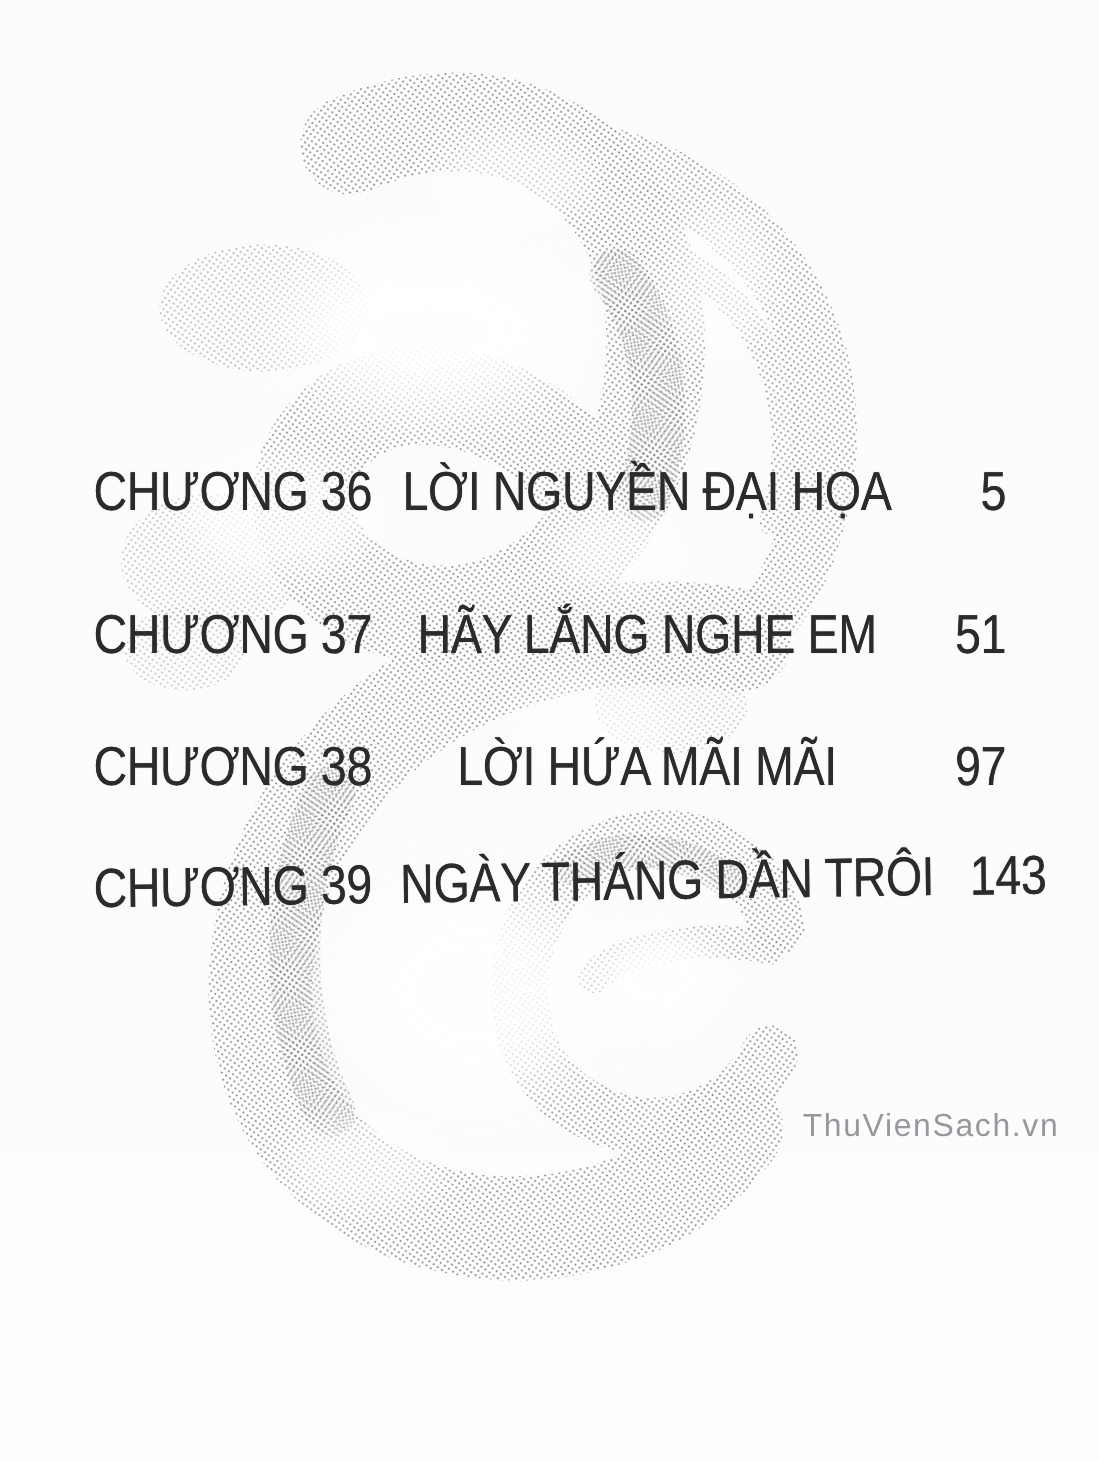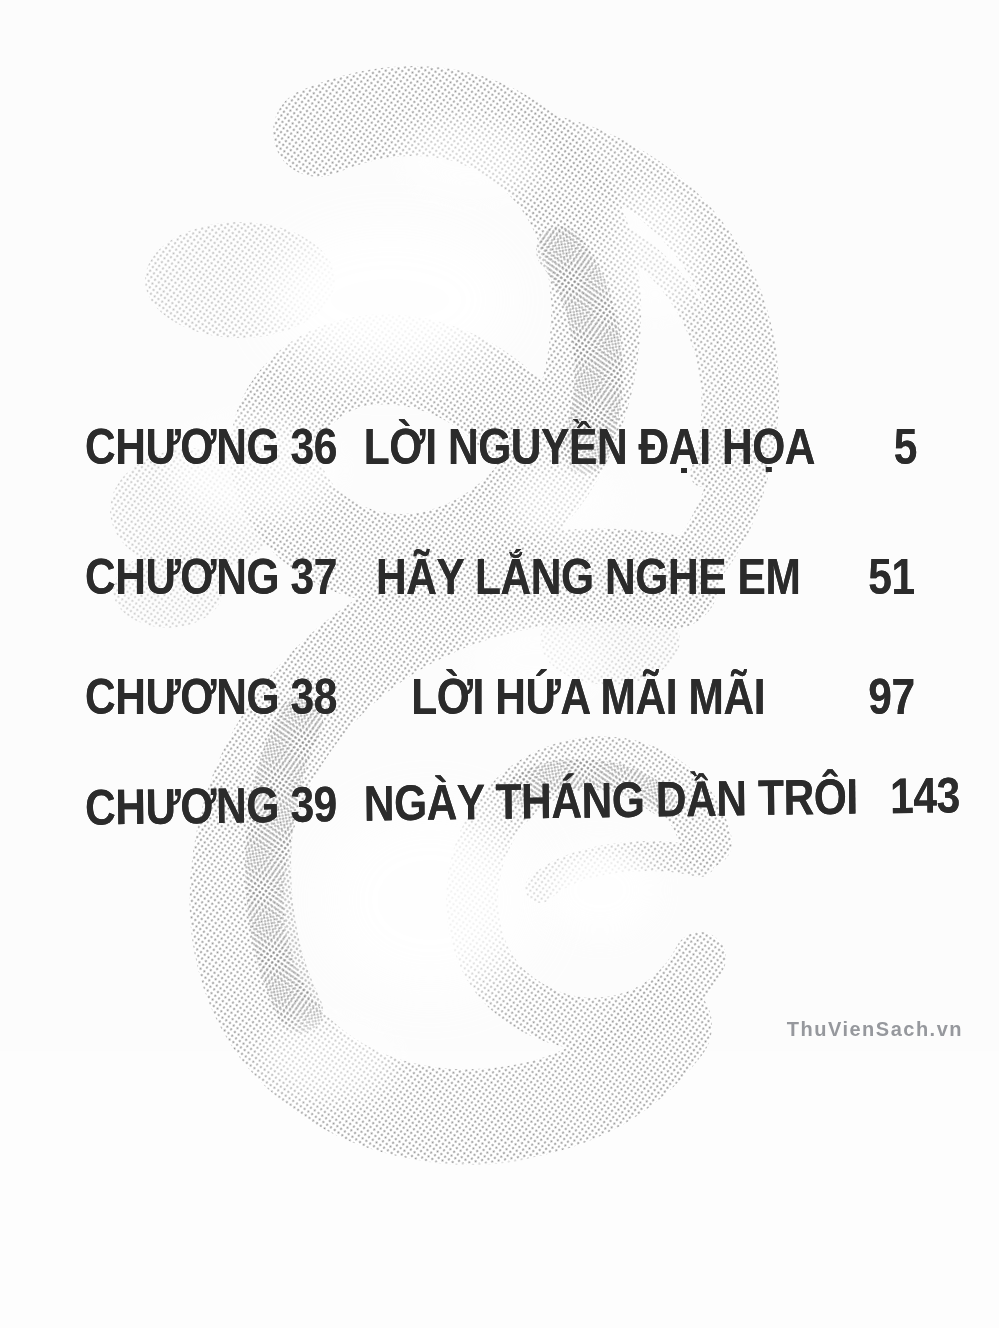--- a/index.html
+++ b/index.html
@@ -6,21 +6,20 @@
   body {
     width: 999px; height: 1328px;
     background: #fdfdfd;
     font-family: "Liberation Sans", sans-serif;
     overflow: hidden;
   }
   .page {
     position: relative;
     width: 999px; height: 1051px;
     background: #fcfcfc;
-    font-weight: bold;
   }
   .artwork {
     position: absolute;
     left: 0; top: 0;
     width: 999px; height: 1328px;
     pointer-events: none;
   }
   .toc {
     position: absolute;
     left: 0; top: 0;
@@ -57,21 +56,21 @@
     margin-right: 99px;
     text-align: right;
   }
   .row-0 { top: 418px; }
   .row-1 { top: 548px; }
   .row-2 { top: 668px; }
   .row-3 { top: 780px; transform: scaleX(0.85) rotate(-0.7deg); }
   .watermark {
     position: absolute;
     right: 36px; bottom: 10px;
-    font-size: 20px;
+    font-size: 29px;
     letter-spacing: 1.5px;
     color: #8b8e93;
     opacity: 0.9;
   }
 </style>
 </head>
 <body>
 
 <div class="page">
 

